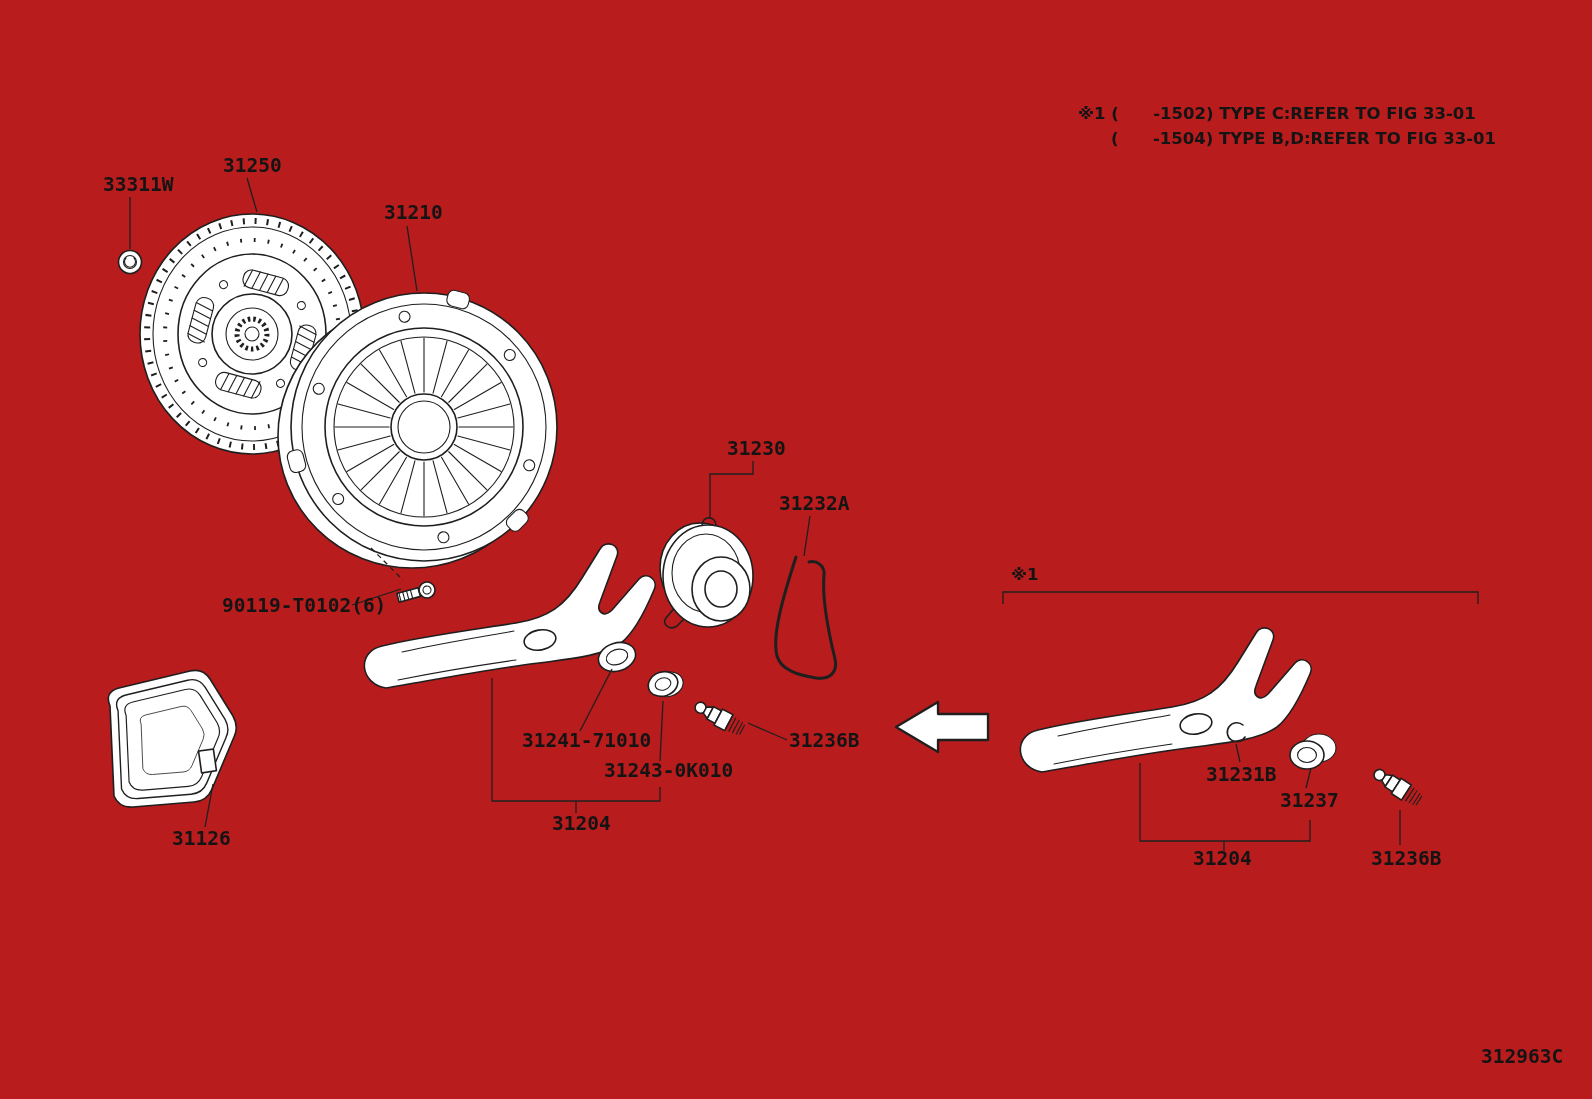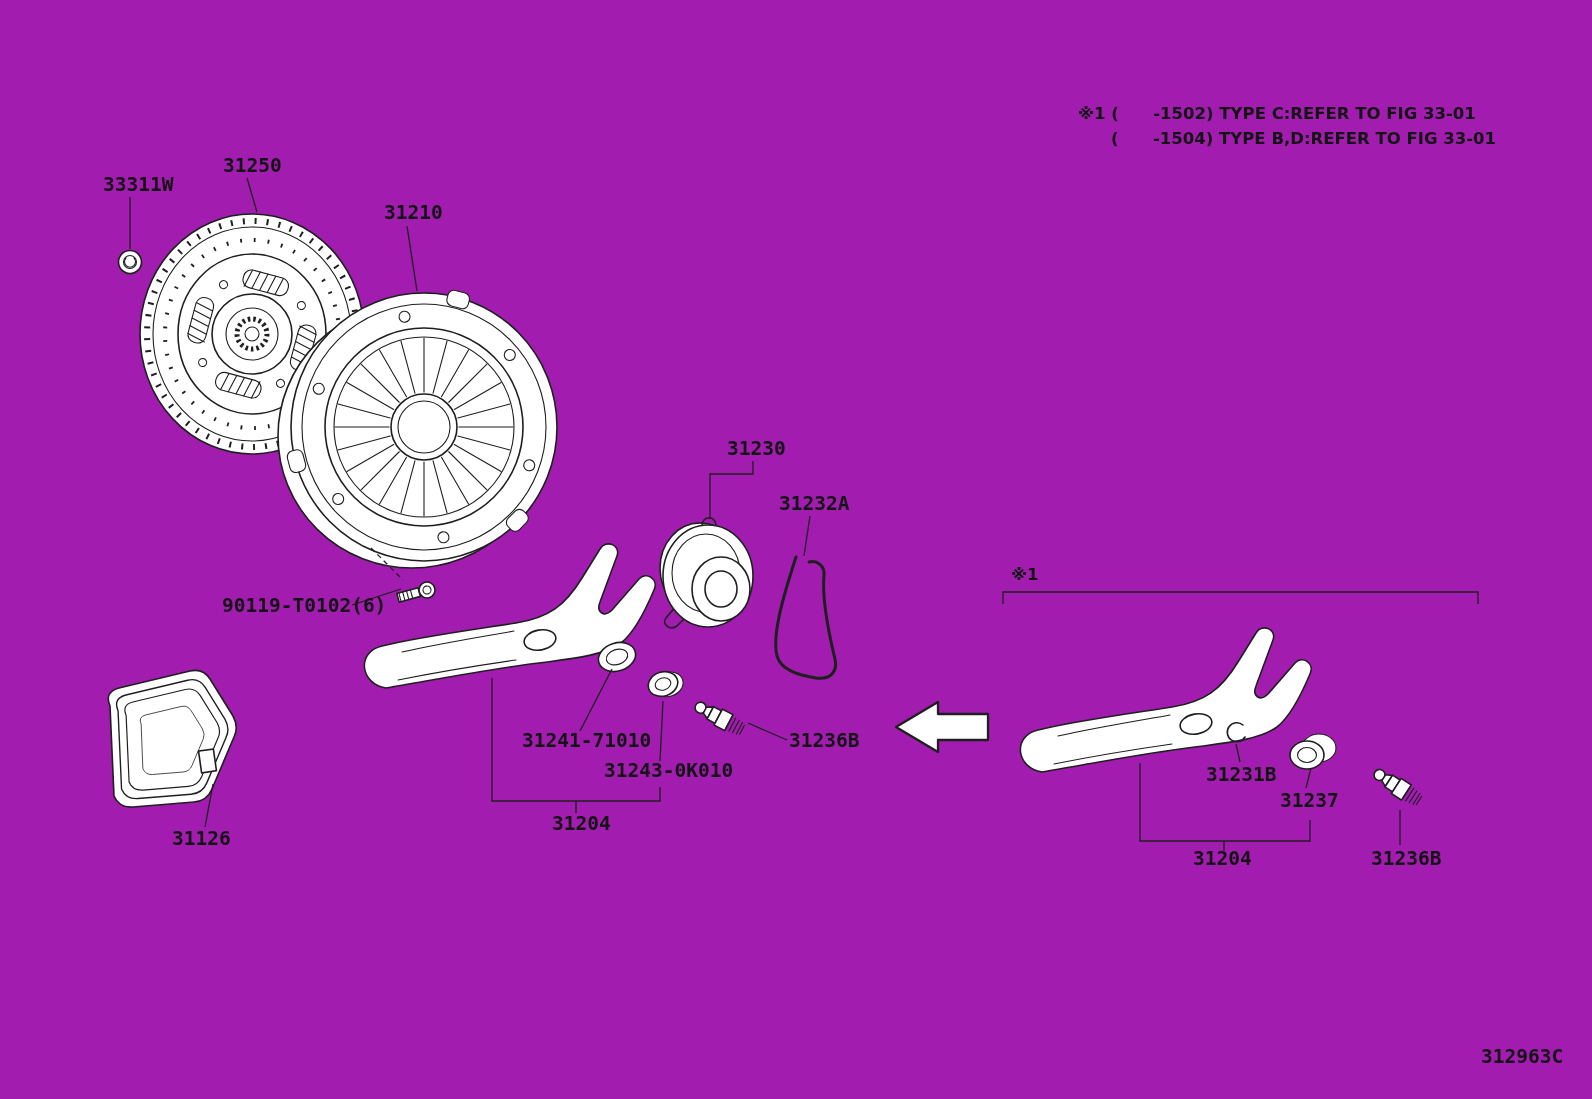--- a/index.html
+++ b/index.html
@@ -1,17 +1,17 @@
 <!DOCTYPE html>
 <html><head>
 <meta charset="utf-8">
 <style>
   * { margin:0; padding:0; box-sizing:border-box; }
   body { background:#ffffff; font-family:"DejaVu Sans", sans-serif; }
-  .stage { position:relative; width:1592px; height:1099px; background:#a21caf; overflow:hidden; }
+  .stage { position:relative; width:1592px; height:1099px; background:#b91c1c; overflow:hidden; }
 
   .ln   { fill:none; stroke:#1f1f1f; stroke-width:1.6; stroke-linecap:round; stroke-linejoin:round; }
   .ln2  { stroke-width:2.3; }
   .thin { stroke-width:1.1; }
   .f    { fill:#ffffff; }
   .lead { fill:none; stroke:#1f1f1f; stroke-width:1.3; }
   .wire { fill:none; stroke:#1f1f1f; stroke-width:3; stroke-linecap:round; stroke-linejoin:round; }
 
   .lbl  { font-family:"DejaVu Sans Mono", monospace; font-weight:700; font-size:19.5px; fill:#141414; white-space:pre; }
   .note { font-family:"DejaVu Sans", sans-serif; font-weight:700; font-size:16.5px; fill:#141414; white-space:pre; }

